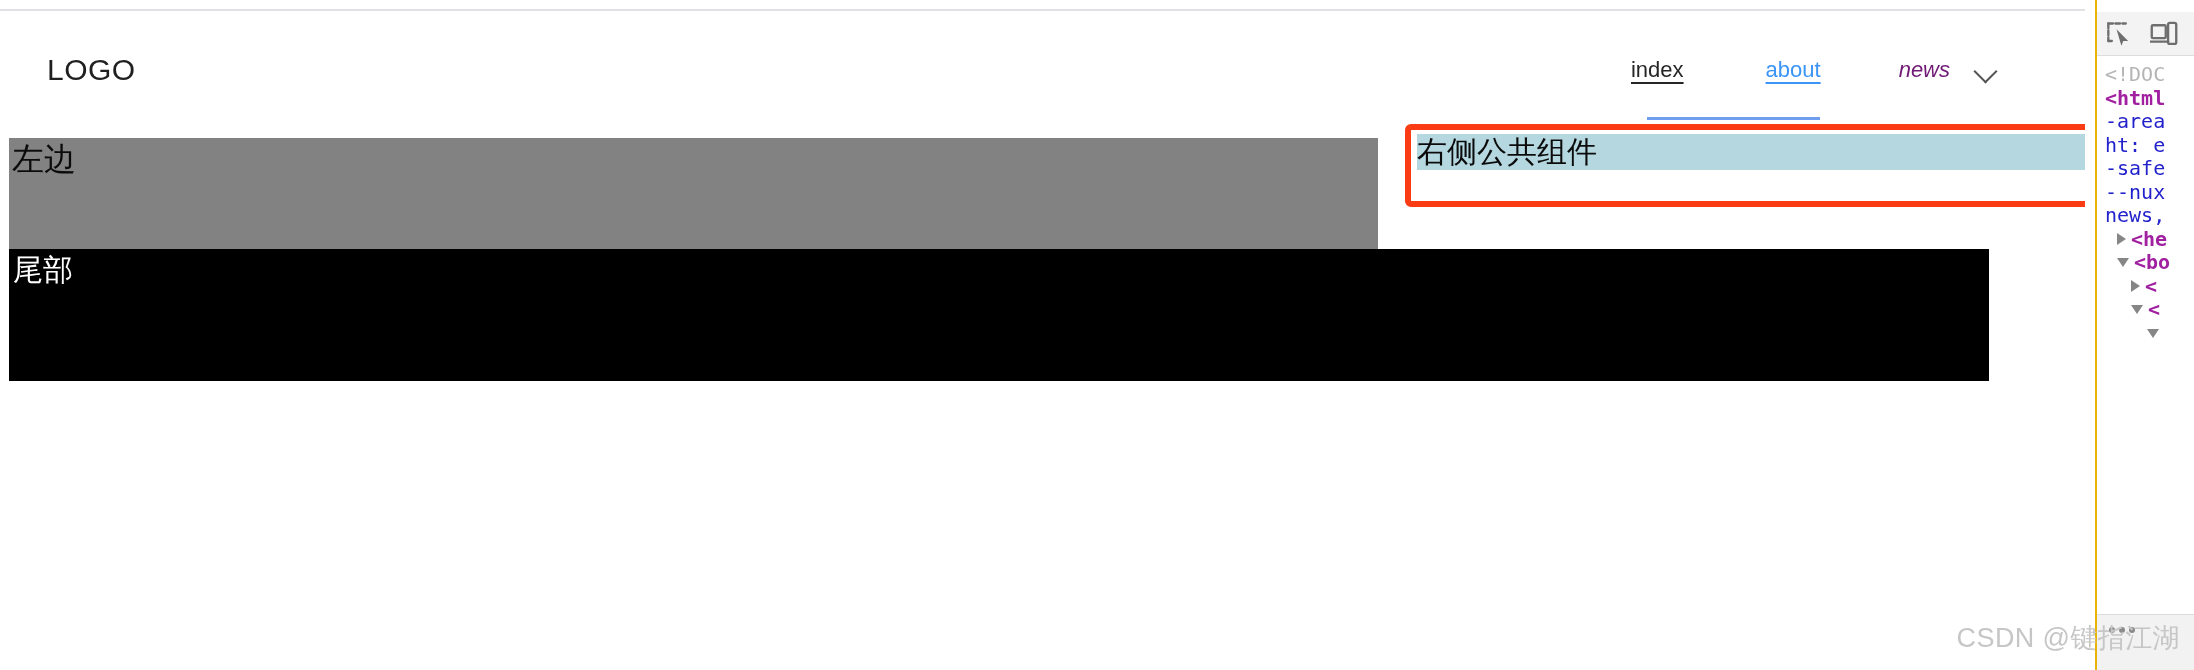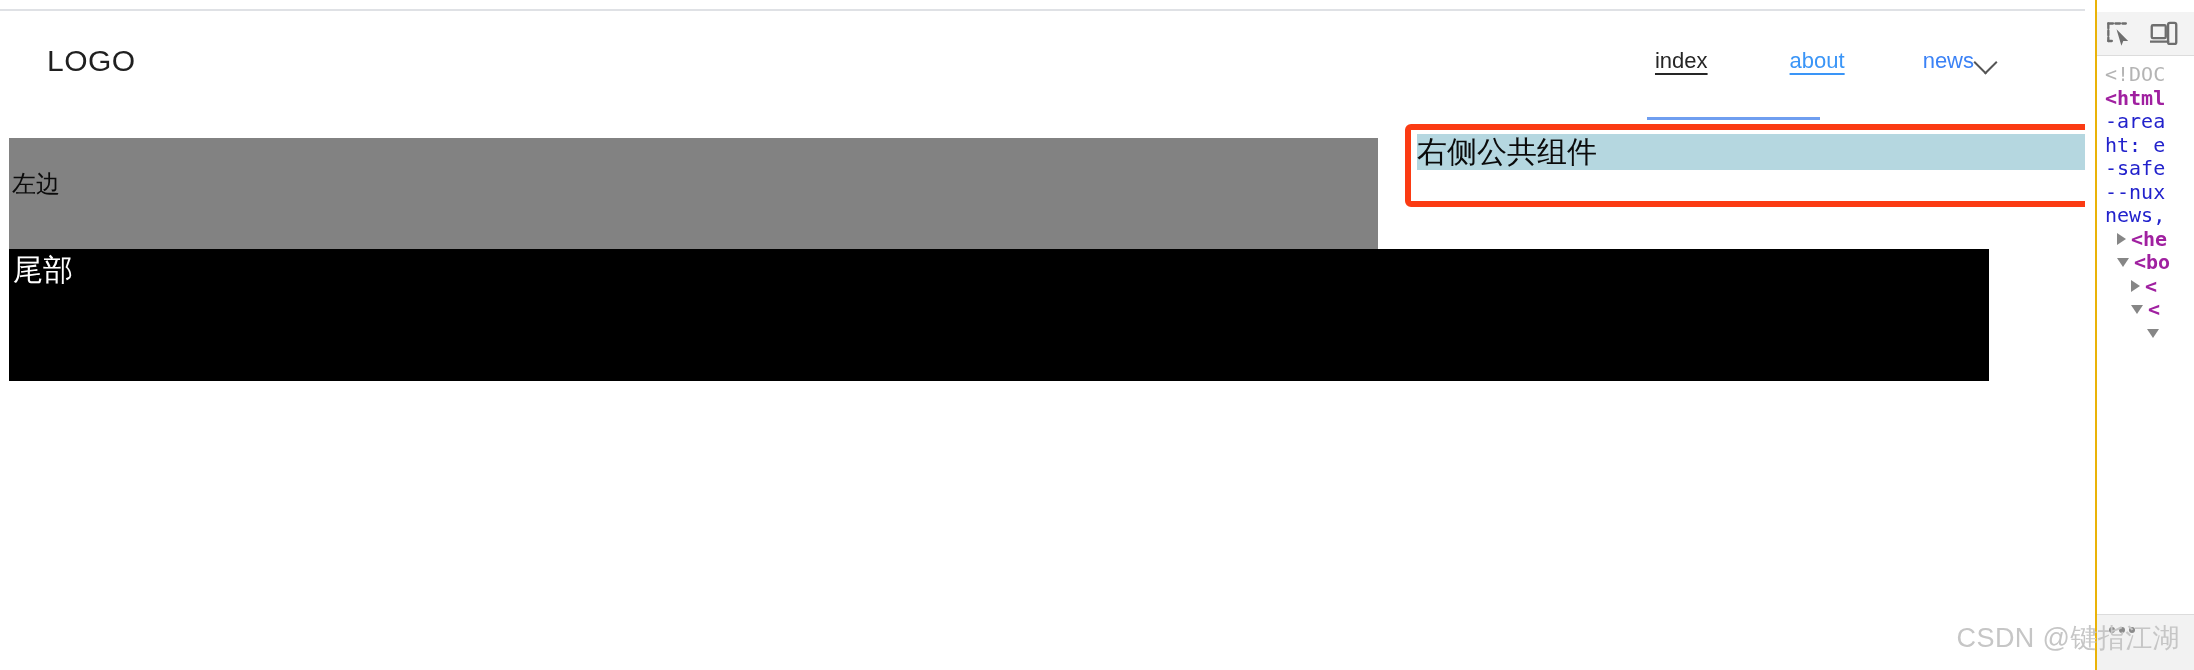--- a/index.html
+++ b/index.html
@@ -36,21 +36,21 @@
     top: 9px;
     width: 2085px;
     height: 2px;
     background: #dfe1e5;
   }
 
   
   .site-header {
     position: absolute;
     left: 0;
-    top: 11px;
+    top: 20px;
     width: 2085px;
     height: 99px;
     background: #ffffff;
     display: flex;
     align-items: center;
     justify-content: space-between;
   }
 
   .logo {
     margin-left: 47px;
@@ -86,22 +86,24 @@
     margin-right: 82px;
   }
   .nav-item.link-about {
     color: #3a95f7;
     text-decoration: underline;
     text-underline-offset: 5px;
     text-decoration-thickness: 2px;
     margin-right: 78px;
   }
   .nav-item.link-news {
-    color: #3b82f6;
+    color: #701a75;
     text-decoration: none;
+    margin-right: 24px;
+    font-style: italic;
   }
 
   .chevron-down {
     width: 26px;
     height: 16px;
     display: inline-block;
     position: relative;
     flex: 0 0 auto;
   }
   .chevron-down::before {
@@ -131,25 +133,24 @@
     top: 0;
     width: 1369px;
     height: 111px;
     background: #828282;
   }
 
   .left-block-label {
     position: absolute;
     left: 3px;
     top: 3px;
-    font-size: 24px;
+    font-size: 32px;
     color: #0b0b0b;
     line-height: 1.15;
     white-space: nowrap;
-    margin-top: 29px;
   }
 
   
   .right-component-wrap {
     position: absolute;
     left: 1398px;
     top: 124px;
     width: 687px;
     height: 83px;
     margin-left: 7px;

